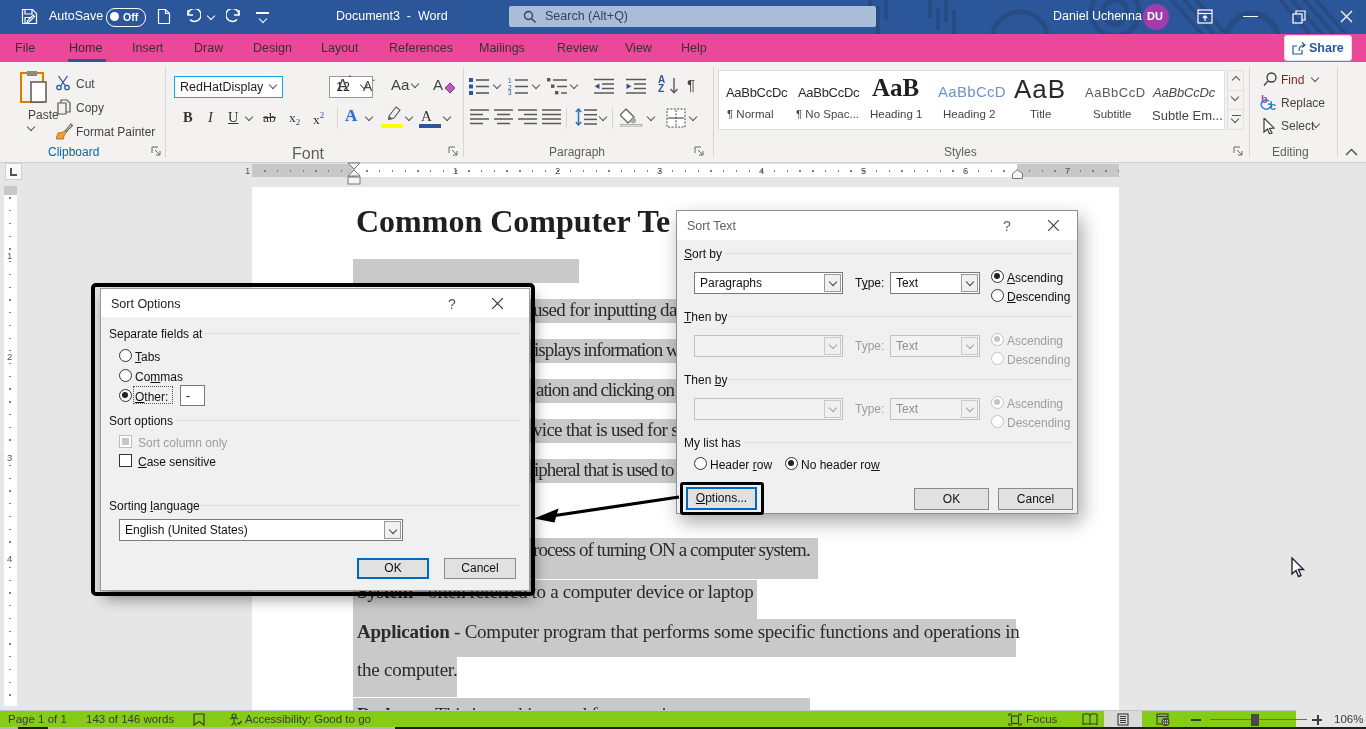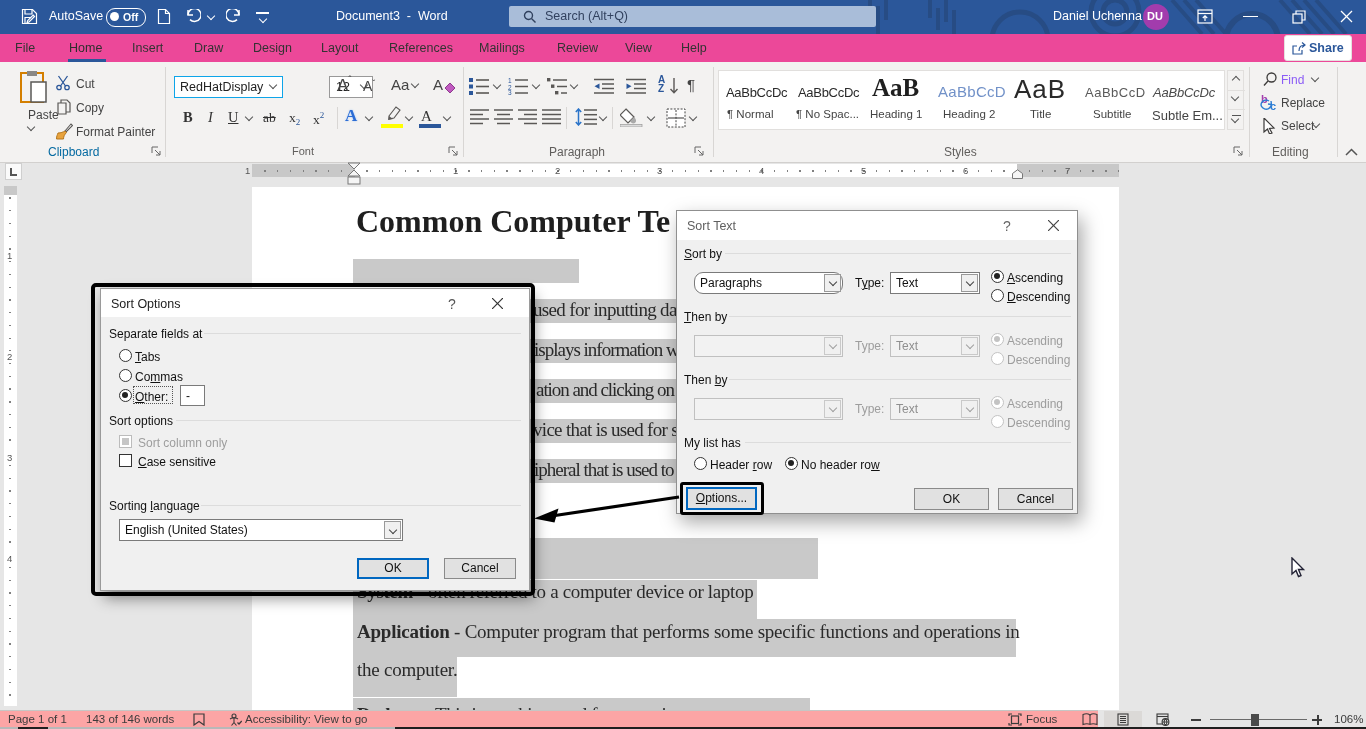--- a/index.html
+++ b/index.html
@@ -189,21 +189,21 @@
   <div class="chv" style="left:366px;top:52px;">▾</div>
   <svg class="a" style="left:381px;top:44px;" width="22" height="16" viewBox="0 0 22 16">
     <path d="M8 10 L15 1 l4 3 L13 12 l-5 1z" fill="#f2f2f2" stroke="#5a5856" stroke-width="1.1"></path>
     <path d="M8 10 l4 3 l-5 1z" fill="#5a5856"></path>
   </svg>
   <div class="a" style="left:381px;top:62px;width:22px;height:4px;background:#ffff00;"></div>
   <div class="chv" style="left:406px;top:52px;">▾</div>
   <div class="tx" style="left:421px;top:46px;font-size:15px;color:#333;font-family:'Liberation Serif',serif;">A</div>
   <div class="a" style="left:419px;top:62px;width:22px;height:4px;background:#2b579a;"></div>
   <div class="chv" style="left:444px;top:52px;">▾</div>
-  <div class="tx" style="left:292px;top:83px;font-size:11px;color:#605e5c;">Font</div>
+  <div class="tx" style="left:292px;top:83px;font-size:16px;color:#605e5c;">Font</div>
   <svg class="a" style="left:448px;top:84px;" width="11" height="11" viewBox="0 0 11 11" fill="none" stroke="#666" stroke-width="1">
     <path d="M1 1 h6 M1 1 v6"></path>
         <path d="M4 4 l5 5 M9 5 v4 h-4"></path>
   </svg>
 
   <svg class="a" style="left:469px;top:16px;" width="20" height="17" viewBox="0 0 20 17">
     <g fill="#2b579a">
           <rect x="0" y="0" width="4" height="4"></rect>
           <rect x="0" y="6.5" width="4" height="4"></rect>
           <rect x="0" y="13" width="4" height="4"></rect>
@@ -346,21 +346,21 @@
   <div class="tx" style="left:944px;top:83px;font-size:12px;color:#605e5c;">Styles</div>
   <svg class="a" style="left:1233px;top:84px;" width="11" height="11" viewBox="0 0 11 11" fill="none" stroke="#666" stroke-width="1">
     <path d="M1 1 h6 M1 1 v6"></path>
         <path d="M4 4 l5 5 M9 5 v4 h-4"></path>
   </svg>
 
   <svg class="a" style="left:1263px;top:10px;" width="15" height="15" viewBox="0 0 15 15" fill="none" stroke="#3b3a39" stroke-width="1.3">
     <circle cx="8.5" cy="5.5" r="4.5"></circle>
         <line x1="5" y1="9" x2="1" y2="13.5"></line>
   </svg>
-  <div class="tx" style="left:1281px;top:11px;font-size:12px;color:#8b5cf6;">Find</div>
+  <div class="tx" style="left:1281px;top:11px;font-size:12px;color:#7f1d1d;">Find</div>
   <div class="chv" style="left:1312px;top:13px;">▾</div>
   <div class="tx" style="left:1261px;top:31px;font-size:11px;color:#a33fae;font-weight:bold;">b</div>
   <svg class="a" style="left:1259px;top:36px;" width="13" height="13" viewBox="0 0 13 13" fill="none" stroke="#2b7cd3" stroke-width="1.4">
     <path d="M10 3 a5 4.5 0 1 0 2 4.5 M12 3 l.5 3.5 L9 6"></path>
   </svg>
   <div class="tx" style="left:1270px;top:38px;font-size:11px;color:#2b7cd3;font-weight:bold;">c</div>
   <div class="tx" style="left:1281px;top:34px;font-size:12px;color:#444;">Replace</div>
   <svg class="a" style="left:1263px;top:56px;" width="13" height="16" viewBox="0 0 13 16">
     <path d="M1 0 L11 10 L6.5 10.5 L9 15 L6.5 16 L4.5 11 L1 14 z" fill="#fff" stroke="#3b3a39" stroke-width="1.2"></path>
   </svg>
@@ -419,38 +419,39 @@
   <div class="a" style="left:101px;top:432px;width:663px;height:38px;background:#c9c9c9;"></div>
   <div class="a" style="left:101px;top:470px;width:104px;height:40px;background:#c9c9c9;"></div>
   <div class="a" style="left:101px;top:511px;width:457px;height:12px;background:#c9c9c9;"></div>
 
   <div class="tx" style="left:104px;top:16px;font-size:32px;font-weight:bold;color:#1f1f1f;font-family:'Liberation Serif',serif;">Common Computer Te</div>
   <div class="tx" style="left:281px;top:111px;font-size:19px;color:#2a2a2a;font-family:'Liberation Serif',serif;letter-spacing:-0.67px;line-height:24px;">used for inputting da</div>
   <div class="tx" style="left:282px;top:151px;font-size:19px;color:#2a2a2a;font-family:'Liberation Serif',serif;letter-spacing:-1.0px;line-height:24px;">isplays information w</div>
   <div class="tx" style="left:284px;top:191px;font-size:19px;color:#2a2a2a;font-family:'Liberation Serif',serif;letter-spacing:-1.05px;line-height:24px;">ation and clicking on</div>
   <div class="tx" style="left:281px;top:231px;font-size:19px;color:#2a2a2a;font-family:'Liberation Serif',serif;letter-spacing:-0.7px;line-height:24px;">vice that is used for s</div>
   <div class="tx" style="left:282px;top:271px;font-size:19px;color:#2a2a2a;font-family:'Liberation Serif',serif;letter-spacing:-1.0px;line-height:24px;">ipheral that is used to</div>
+  <div class="tx" style="left:281px;top:351px;font-size:19px;color:#2a2a2a;font-family:'Liberation Serif',serif;letter-spacing:-0.9px;line-height:24px;">rocess of turning ON a computer system.</div>
   <div class="tx" style="left:105px;top:393px;font-size:19px;color:#2a2a2a;font-family:'Liberation Serif',serif;letter-spacing:-0.33px;line-height:24px;"><b>System</b> - often referred to a computer device or laptop</div>
   <div class="tx" style="left:105px;top:432.5px;font-size:19px;color:#2a2a2a;font-family:'Liberation Serif',serif;letter-spacing:-0.23px;line-height:24px;"><b>Application</b> - Computer program that performs some specific functions and operations in</div>
   <div class="tx" style="left:105px;top:471px;font-size:19px;color:#2a2a2a;font-family:'Liberation Serif',serif;letter-spacing:-0.23px;line-height:24px;">the computer.</div>
   <div class="tx" style="left:105px;top:515.5px;font-size:19px;color:#2a2a2a;font-family:'Liberation Serif',serif;letter-spacing:-0.4px;line-height:24px;"><b>Desktop</b> - This is machine used for operating computers</div>
 </div>
 
 <div class="a" style="left:676px;top:210px;width:402px;height:304px;background:#f0f0f0;border:1px solid #8f8f8f;box-sizing:border-box;box-shadow:4px 8px 18px rgba(0,0,0,0.35);font-size:12px;">
   <div class="a" style="left:0;top:0;width:400px;height:29px;background:#fff;"></div>
   <div class="tx" style="left:10px;top:8px;font-size:12.5px;color:#5f5f5f;">Sort Text</div>
   <div class="tx" style="left:326px;top:7px;font-size:14px;color:#666;">?</div>
   <svg class="a" style="left:371px;top:9px;" width="11" height="11" viewBox="0 0 11 11" stroke="#444" stroke-width="1.2">
         <line x1="0" y1="0" x2="11" y2="11"></line>
         <line x1="11" y1="0" x2="0" y2="11"></line>
       </svg>
 
   <div class="lbl" style="left:7px;top:36px;"><u>S</u>ort by</div>
   <div class="etch" style="left:48px;top:42px;width:346px;"></div>
-  <div class="cmb" style="left:17px;top:60.5px;width:149px;height:22px;border-radius:9px;">
+  <div class="cmb" style="left:17px;top:60.5px;width:149px;height:22px;">
         <span class="ct">Paragraphs</span>
         <span class="ar">▾</span>
       </div>
   <div class="lbl" style="left:178px;top:65px;">T<u>y</u>pe:</div>
   <div class="cmb" style="left:213px;top:60.5px;width:90px;height:22px;">
         <span class="ct">Text</span>
         <span class="ar">▾</span>
       </div>
   <div class="rad sel" style="left:314px;top:59px;"></div>
   <div class="lbl" style="left:330px;top:60px;"><u>A</u>scending</div>
@@ -540,32 +541,32 @@
   <div class="btn" style="left:256px;top:269px;width:72px;height:21px;border:2px solid #0067c0;line-height:17px;">OK</div>
   <div class="btn" style="left:343px;top:269px;width:72px;height:21px;line-height:19px;">Cancel</div>
 </div>
 <div class="a" style="left:91px;top:283px;width:444px;height:313px;border:4px solid #000;border-radius:5px;box-sizing:border-box;"></div>
 
 <svg class="a" style="left:525px;top:485px;" width="160" height="45" viewBox="0 0 160 45">
   <line x1="154" y1="12" x2="30" y2="30.5" stroke="#000" stroke-width="3.2"></line>
   <path d="M9 33.5 L33.5 23.5 L29.5 37.5 z" fill="#000"></path>
 </svg>
 
-<div class="a" style="left:0;top:710px;width:1098px;height:17px;background:#fca5a5;border-top:1px solid #c6c6c4;box-sizing:border-box;text-align:right;">
+<div class="a" style="left:0;top:710px;width:1296px;height:17px;background:#84cc16;border-top:1px solid #c6c6c4;box-sizing:border-box;text-align:right;">
   <div class="tx" style="left:8px;top:2px;font-size:11.5px;color:#3b3b3b;">Page 1 of 1</div>
   <div class="tx" style="left:86px;top:2px;font-size:11.5px;color:#3b3b3b;">143 of 146 words</div>
   <svg class="a" style="left:193px;top:2px;" width="12" height="13" viewBox="0 0 12 13" fill="none" stroke="#3b3b3b" stroke-width="1.2">
     <path d="M1 1 h10 v11 l-5-3.5 L1 12 z"></path>
   </svg>
   <svg class="a" style="left:228px;top:2px;" width="14" height="13" viewBox="0 0 14 13" fill="none" stroke="#3b3b3b" stroke-width="1.1">
     <circle cx="6" cy="3" r="2"></circle>
         <path d="M2 6 c2.5-1.5 5.5-1.5 8 0 M6 5.5 v4 M6 9.5 l-2.5 3 M6 9.5 l2.5 3"></path>
     <path d="M9.5 9.5 l1.5 1.5 l2.8-3" stroke-width="1.3"></path>
   </svg>
-  <div class="tx" style="left:245px;top:2px;font-size:11.5px;color:#3b3b3b;">Accessibility: View to go</div>
+  <div class="tx" style="left:245px;top:2px;font-size:11.5px;color:#3b3b3b;">Accessibility: Good to go</div>
   <svg class="a" style="left:1008px;top:2px;" width="14" height="13" viewBox="0 0 14 13" fill="none" stroke="#3b3b3b" stroke-width="1.2">
     <path d="M1 3 v-2 h3 M10 1 h3 v2 M13 10 v2 h-3 M4 12 H1 v-2"></path>
         <rect x="3.5" y="3" width="7" height="7.5"></rect>
   </svg>
   <div class="tx" style="left:1026px;top:2px;font-size:11.5px;color:#3b3b3b;">Focus</div>
   <svg class="a" style="left:1082px;top:2px;" width="16" height="13" viewBox="0 0 16 13" fill="none" stroke="#3b3b3b" stroke-width="1.1">
     <path d="M8 2 C6 .5 3.5 .5 1 1.5 v10 c2.5-1 5-1 7-.2 c2-.8 4.5-.8 7 .2 v-10 C12.5 .5 10 .5 8 2 z"></path>
         <path d="M8 2 v9.3"></path>
   </svg>
   <div class="a" style="left:1104px;top:0px;width:38px;height:17px;background:#dbd9d7;"></div>

